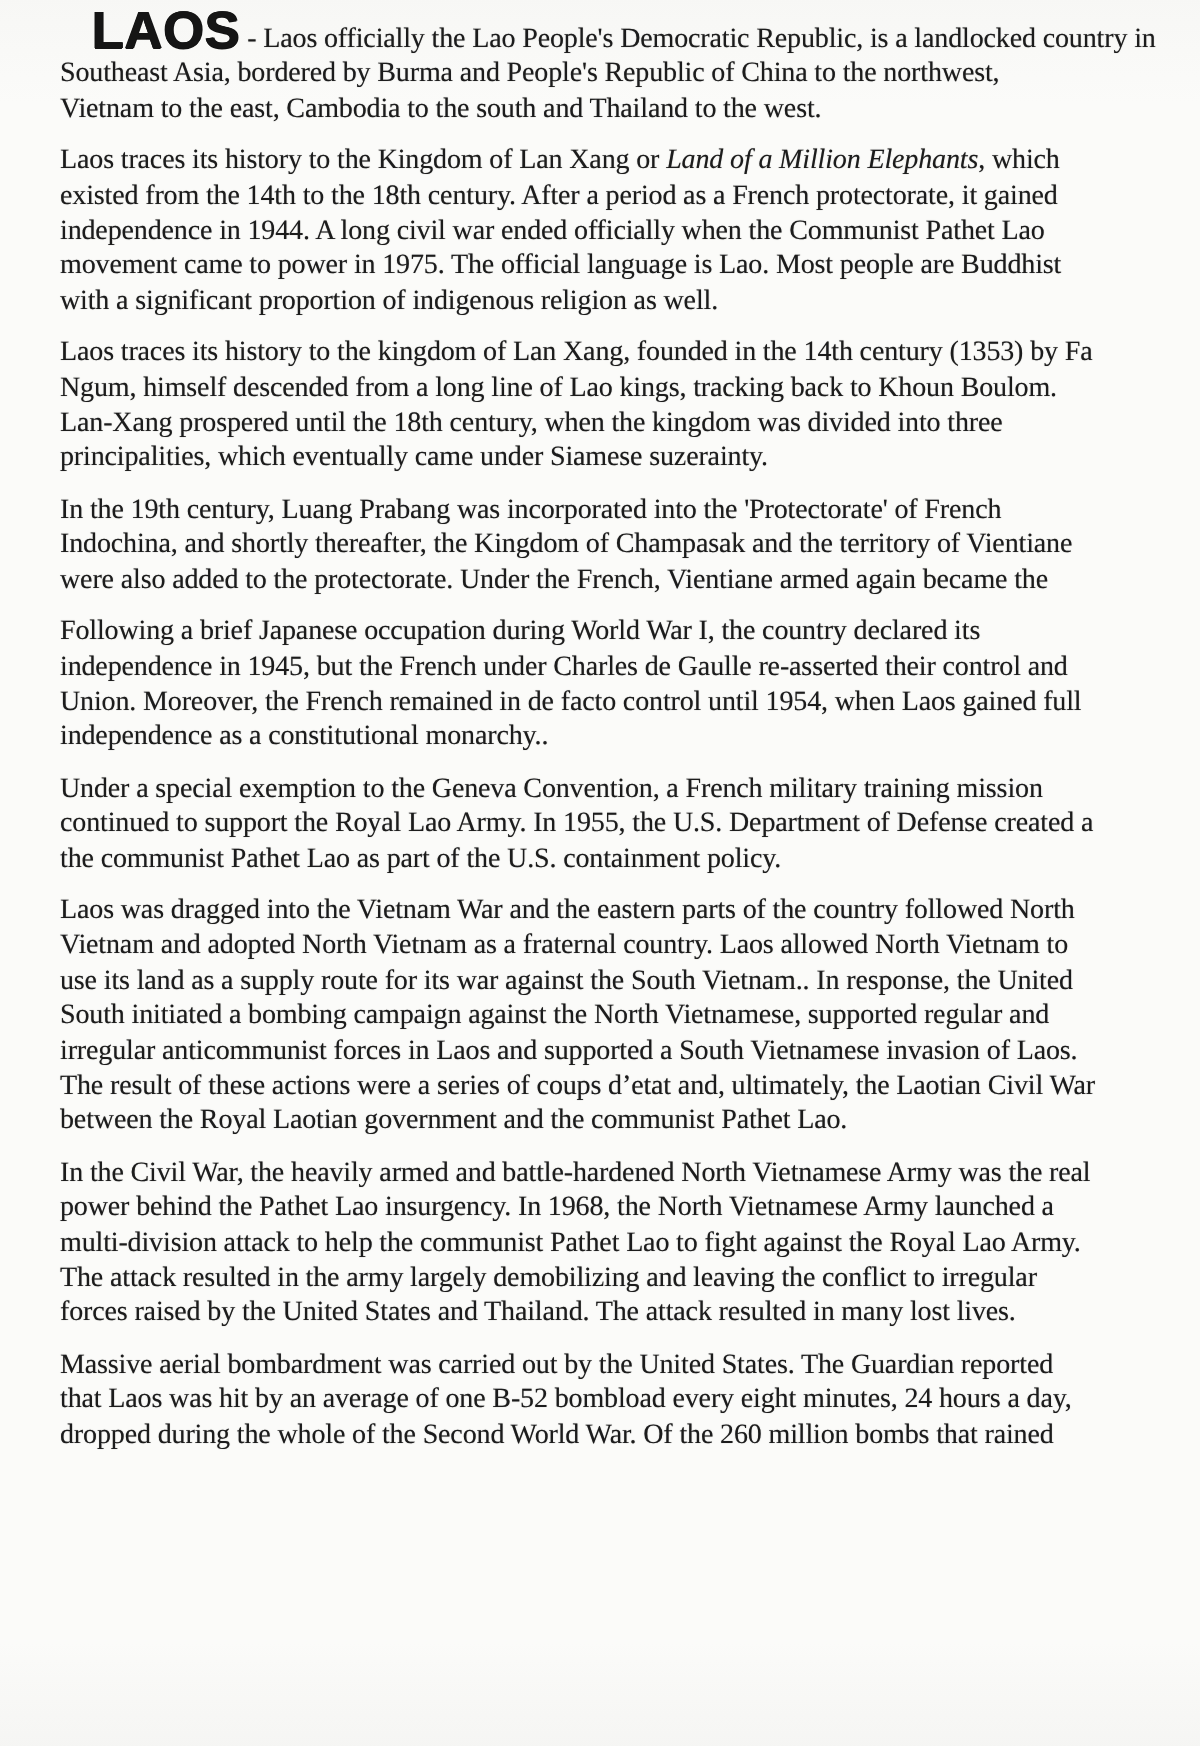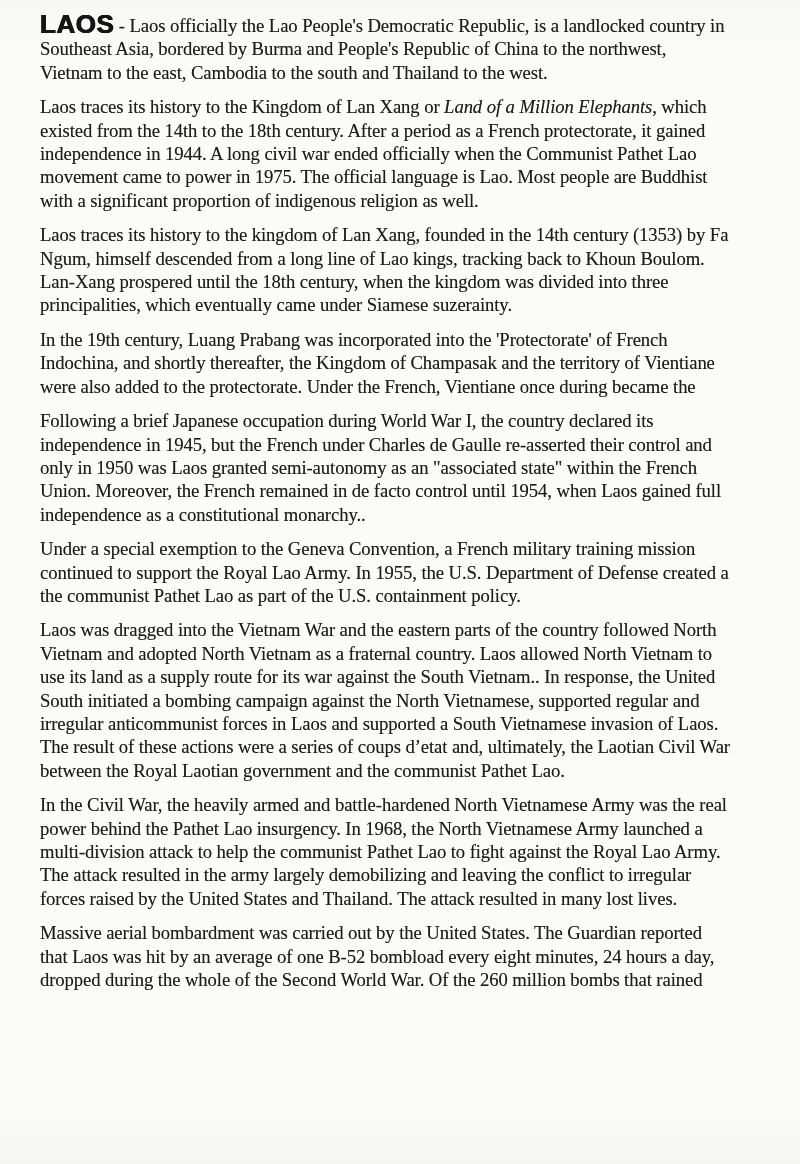--- a/index.html
+++ b/index.html
@@ -24,26 +24,27 @@
     letter-spacing: -0.1px;
     color: #1c1c1c;
     text-shadow: 0 0 0.6px rgba(30,30,30,0.5);
   }
   .para { line-height: 23.4px; }
   .para + .para { margin-top: 11px; }
   .line { white-space: nowrap; }
   .headword {
     font-family: "Liberation Sans", "DejaVu Sans", sans-serif;
     font-weight: 700;
-    font-size: 26px;
+    font-size: 35px;
     letter-spacing: 0.5px;
     line-height: 0;
     vertical-align: -1px;
     color: #151515;
     text-shadow: 0.6px 0 #151515, -0.4px 0 #151515, 0 0.4px #151515;
+    margin-left: 21px;
   }
   .italic { font-style: italic; }
 </style>
 </head>
 <body>
 
 <div class="page">
 
   <div class="para">
     <div class="line"><span class="headword">LAOS</span><span> - Laos officially the Lao People's Democratic Republic, is a landlocked country in</span></div>
@@ -62,27 +63,26 @@
   <div class="para">
     <div class="line">Laos traces its history to the kingdom of Lan Xang, founded in the 14th century (1353) by Fa</div>
     <div class="line">Ngum, himself descended from a long line of Lao kings, tracking back to Khoun Boulom.</div>
     <div class="line">Lan-Xang prospered until the 18th century, when the kingdom was divided into three</div>
     <div class="line">principalities, which eventually came under Siamese suzerainty.</div>
   </div>
 
   <div class="para">
     <div class="line">In the 19th century, Luang Prabang was incorporated into the 'Protectorate' of French</div>
     <div class="line">Indochina, and shortly thereafter, the Kingdom of Champasak and the territory of Vientiane</div>
-    <div class="line">were also added to the protectorate. Under the French, Vientiane once during became the</div>
+    <div class="line">were also added to the protectorate. Under the French, Vientiane armed again became the</div>
   </div>
 
   <div class="para">
     <div class="line">Following a brief Japanese occupation during World War I, the country declared its</div>
     <div class="line">independence in 1945, but the French under Charles de Gaulle re-asserted their control and</div>
-    <div class="line">only in 1950 was Laos granted semi-autonomy as an "associated state" within the French</div>
     <div class="line">Union. Moreover, the French remained in de facto control until 1954, when Laos gained full</div>
     <div class="line">independence as a constitutional monarchy..</div>
   </div>
 
   <div class="para">
     <div class="line">Under a special exemption to the Geneva Convention, a French military training mission</div>
     <div class="line">continued to support the Royal Lao Army. In 1955, the U.S. Department of Defense created a</div>
     <div class="line">the communist Pathet Lao as part of the U.S. containment policy.</div>
   </div>
 

